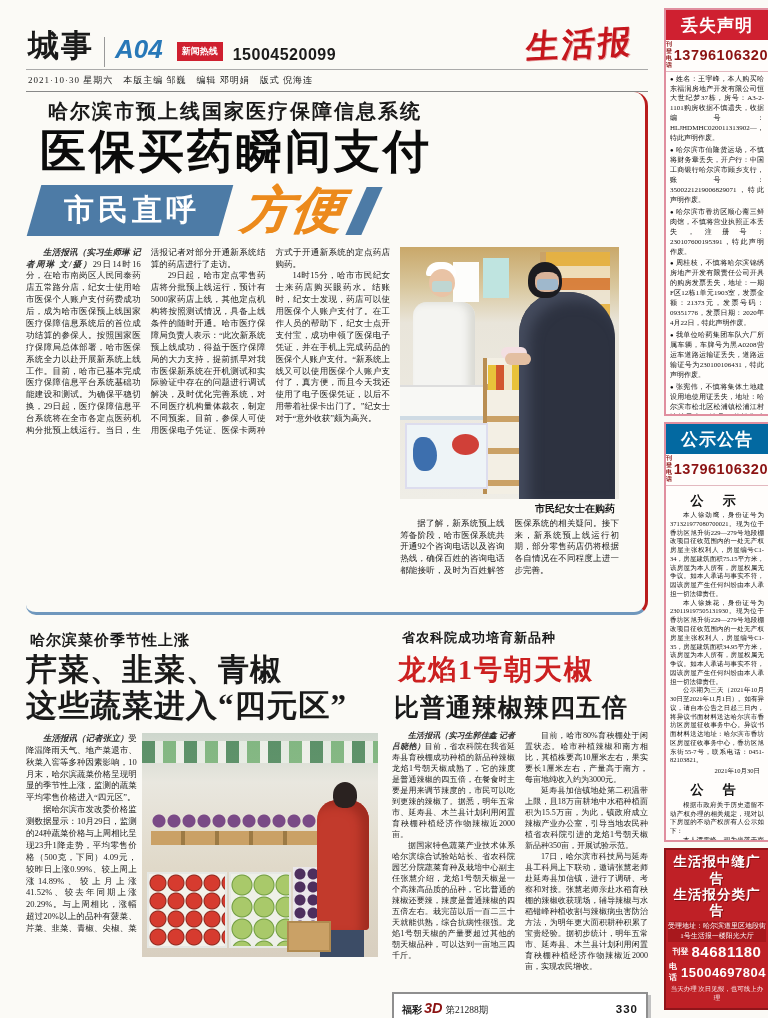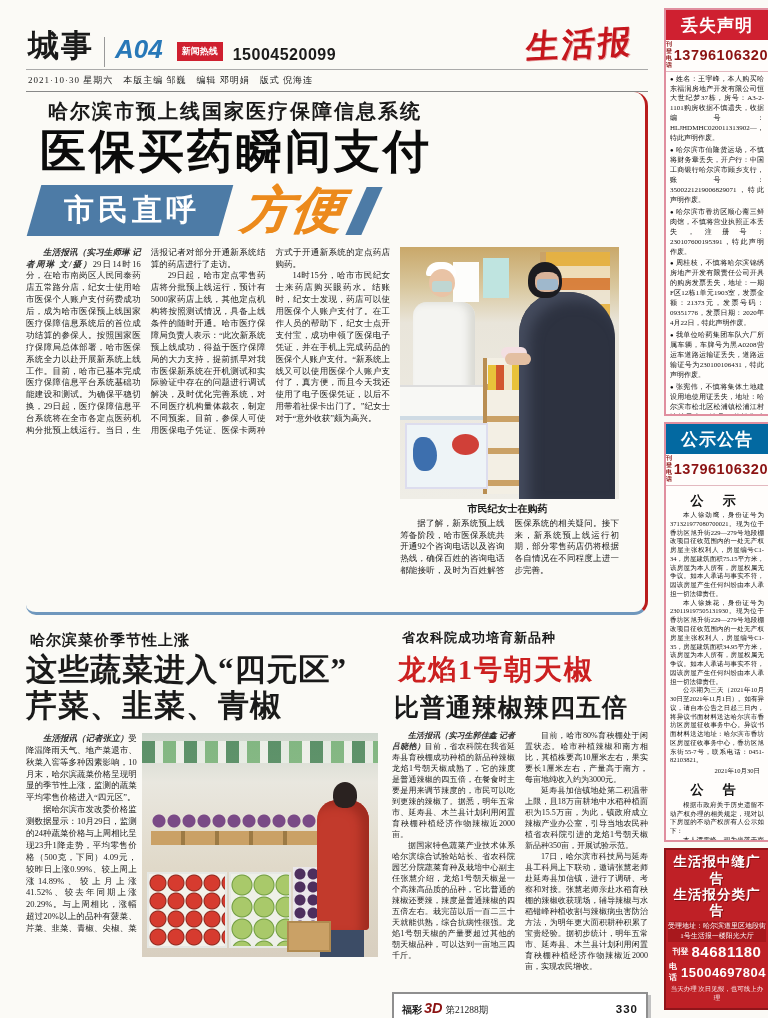--- a/index.html
+++ b/index.html
@@ -32,21 +32,21 @@
   .subrow { display:flex; align-items:center; height:56px; margin:6px 0 8px 8px; }
   .sub-badge { background:#4d7ba6; transform:skewX(-16deg); padding:5px 26px 5px 30px; }
   .sub-badge span { display:inline-block; transform:skewX(16deg); color:#fff; font-size:30px; font-weight:900; letter-spacing:4px; font-family:"Liberation Sans", sans-serif; }
   .sub-accent { color:#ec8a1c; font-size:50px; font-weight:900; font-style:italic; margin-left:16px; transform:skewX(-8deg); font-family:"Liberation Sans", sans-serif; text-shadow:1px 0 #ec8a1c; }
   .sub-stripe { width:16px; height:48px; background:#4d7ba6; transform:skewX(-24deg); margin-left:14px; }
   .main-body { display:flex; gap:10px; margin-top:2px; }
   .main-text3 { width:376px; column-count:3; column-gap:10px; font-size:8.5px; line-height:1.4; text-align:justify; height:250px; overflow:hidden; }
   .main-text3 p, .main-text2 p { text-indent:2em; }
   .lead { font-style:italic; font-weight:700; color:#333; }
   .photo-stack { width:226px; }
-  .caption { text-align:center; font-size:10px; font-weight:700; padding:3px 4px 2px 0; font-family:"Liberation Sans", sans-serif; }
+  .caption { text-align:right; font-size:10px; font-weight:700; padding:3px 4px 2px 0; font-family:"Liberation Sans", sans-serif; }
   .main-text2 { column-count:2; column-gap:10px; font-size:8.5px; line-height:1.4; text-align:justify; height:84px; overflow:hidden; }
 
   
   .photo { position:relative; overflow:hidden; }
   .photo-pharm { height:252px; background:linear-gradient(180deg,#c9a86a 0%,#d9c89f 16%,#e9e5da 30%,#efede6 100%); }
   .pp-paper { position:absolute; left:24%; top:6%; width:26px; height:40px; background:#fdfdfb; box-shadow:30px -4px 0 #bfe4e0; }
   .pp-rack { position:absolute; right:4%; top:2%; width:70px; height:120px; background:repeating-linear-gradient(180deg,#e9b23c 0 14px,#f3e3c0 14px 26px,#d9762e 26px 38px,#efe7d6 38px 52px); opacity:.85; border-left:6px solid #caa166; }
   .pp-clerk { position:absolute; left:6%; top:22%; width:62px; height:110px; background:#f4f4f1; border-radius:14px 14px 0 0; box-shadow:inset -6px 0 8px #d8d8d2; }
   .pp-head { position:absolute; left:13%; top:9%; width:26px; height:28px; background:#e9c3a5; border-radius:50%; }
   .pp-cap { position:absolute; left:12%; top:6%; width:30px; height:14px; background:#fff; border-radius:12px 12px 2px 2px; }
@@ -182,22 +182,22 @@
             <div class="main-text2">
               <p>据了解，新系统预上线筹备阶段，哈市医保系统共开通92个咨询电话以及咨询热线，确保百姓的咨询电话都能接听，及时为百姓解答医保系统的相关疑问。接下来，新系统预上线运行初期，部分零售药店仍将根据各自情况在不同程度上进一步完善。</p>
             </div>
           </div>
         </div>
       </div>
 
       <div class="bottom">
         <div class="veg">
           <div class="kicker2">哈尔滨菜价季节性上涨</div>
+          <div class="veg-h">芹菜、韭菜、青椒</div>
           <div class="veg-h">这些蔬菜进入“四元区”</div>
-          <div class="veg-h">芹菜、韭菜、青椒</div>
           <div class="veg-body">
             <p><span class="lead">生活报讯（记者张立）</span><span>受降温降雨天气、地产菜退市、秋菜入窖等多种因素影响，10月末，哈尔滨蔬菜价格呈现明显的季节性上涨，监测的蔬菜平均零售价格进入“四元区”。</span></p>
             <p>据哈尔滨市发改委价格监测数据显示：10月29日，监测的24种蔬菜价格与上周相比呈现23升1降走势，平均零售价格（500克，下同）4.09元，较昨日上涨0.99%、较上周上涨14.89%、较上月上涨41.52%、较去年同期上涨20.29%。与上周相比，涨幅超过20%以上的品种有菠菜、芹菜、韭菜、青椒、尖椒、菜花、白萝卜、大葱，价格分别为7.17元、4.00元、4.37元、4.14元、3.53元、4.69元、2.43元、4.18元；与去年同期相比，涨幅达到30%以上的品种有菠菜、芹菜、韭菜、茄子、黄瓜、土豆、油菜、菜花、白萝卜、西葫芦、大葱、大蒜，价格分别为7.17元、4.00元、4.37元、3.97元、1.43元、3.07元、2.43元、4.54元、5.47元、4.69元、4.18元、5.57元。</p>
             <p>蔬菜价格上涨原因：一是10月以来，南方部分地区出现降雨降温天气，导致蔬菜产区蔬菜生长缓慢；台风“狮子山”和“圆规”相继在海南登陆，影响了海南蔬菜外运供货量；二是本地菜退出市场、秋菜入窖，不同程度地影响市场供应量，同时外埠菜市场占有量增加，受物流成本增加影响，蔬菜批发、零售价格顺势上涨。三是当前蔬菜处于“青黄不接”之时。夏季蔬菜上市基本结束，秋冬蔬菜少量上市，市场供应量减少。</p>
             <p>四季度，哈尔滨蔬菜价格进入季节性上涨通道，随着气温持续下降，物流、批发、零售成本将进一步增加，因此，预计后期哈尔滨蔬菜价格将稳步上行。</p>
             <div class="photo-mkt">
               <div class="mk-banner"></div>
               <div class="mk-shelf1"></div>
               <div class="mk-shelf1b"></div>
               <div class="mk-tom"></div>

